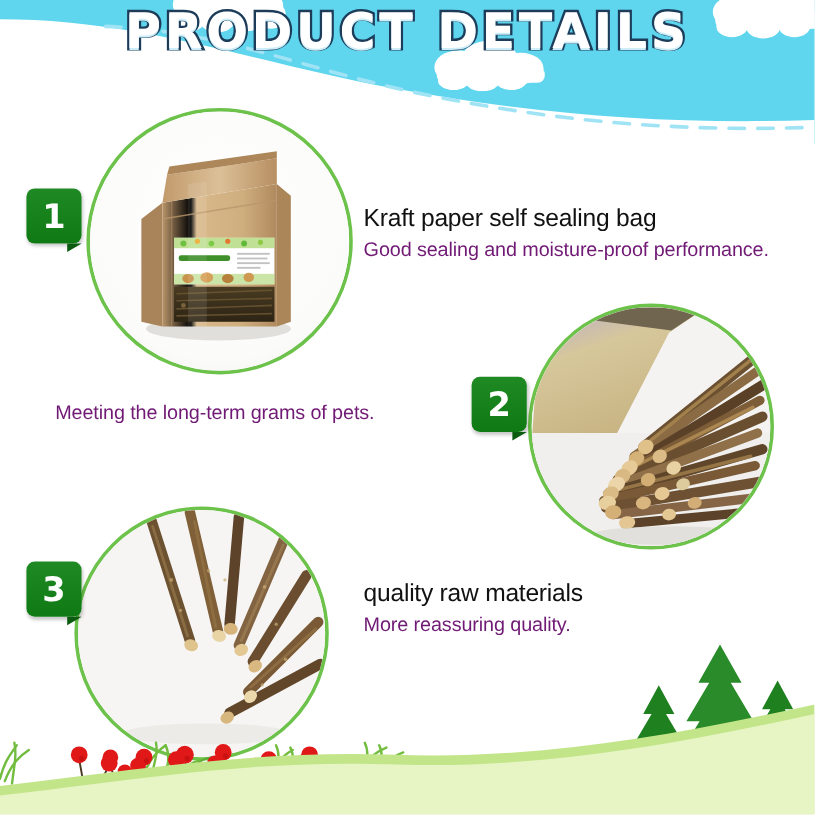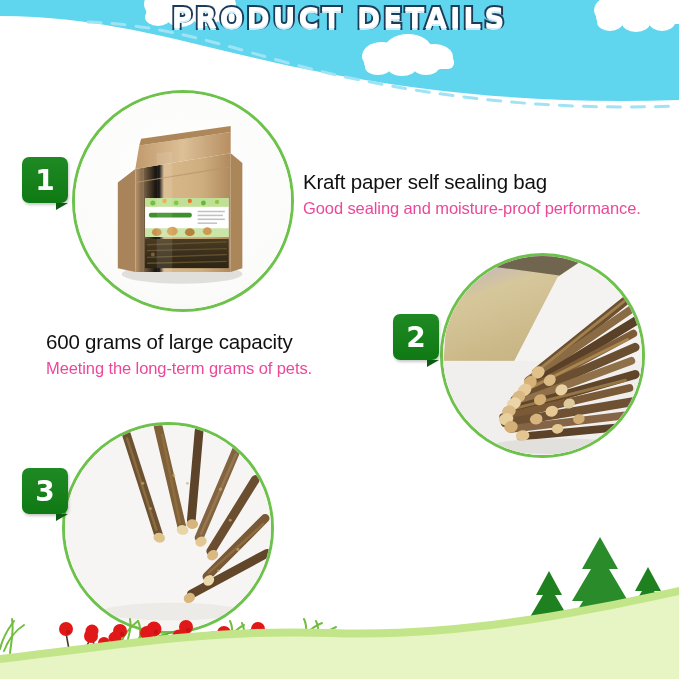--- a/index.html
+++ b/index.html
@@ -15,21 +15,21 @@
   .header{position:absolute;left:0;top:0;width:679px;height:120px;overflow:hidden;}
   .header-sky{position:absolute;inset:0;background:#5fd5ee;}
   .header-wave{position:absolute;left:0;top:0;width:679px;height:120px;}
   .cloud{position:absolute;}
 
   .title{
     position:absolute;left:0;top:2px;width:679px;
     text-align:center;
     font-family:"DejaVu Sans", sans-serif;
     font-weight:bold;
-    font-size:28px;
+    font-size:41px;
     letter-spacing:3px;
     color:#ffffff;
     -webkit-text-stroke:4px #1c3c5a;
     paint-order:stroke fill;
     text-shadow:0 2px 0 #cdeef8;
   }
   .title-wrap{position:absolute;left:0;top:0;width:679px;height:70px;}
 
   
   .dashed{position:absolute;left:0;top:0;width:679px;height:120px;}
@@ -68,21 +68,21 @@
   .txt h3{
     margin:0;
     font-family:"Liberation Sans", sans-serif;
     font-weight:normal;font-size:20.5px;color:#111111;
     letter-spacing:-0.2px;line-height:1.15;
     white-space:nowrap;
   }
   .txt p{
     margin:5px 0 0 0;
     font-family:"Liberation Sans", sans-serif;
-    font-weight:normal;font-size:16.5px;color:#ec4899;
+    font-weight:normal;font-size:16.5px;color:#701a75;
     letter-spacing:-0.1px;line-height:1.2;
     white-space:nowrap;
   }
 
   
   .footer{position:absolute;left:0;bottom:0;width:679px;height:150px;overflow:hidden;}
 </style>
 </head>
 <body>
 
@@ -224,21 +224,20 @@
   <div class="badge" style="left:22px;top:157px;">
     <span>1</span>
   </div>
 
   <div class="txt" style="left:303px;top:170px;width:376px;">
     <h3>Kraft paper self sealing bag</h3>
     <p>Good sealing and moisture-proof performance.</p>
   </div>
 
   <div class="txt" style="left:46px;top:330px;width:360px;">
-    <h3>600 grams of large capacity</h3>
     <p>Meeting the long-term grams of pets.</p>
   </div>
 
   <div class="circ" style="left:440px;top:253px;width:205px;height:205px;">
     <svg class="photo" viewBox="0 0 205 205">
       <defs>
         <linearGradient id="bgPaper" x1="0" y1="0" x2="0.4" y2="1">
           <stop offset="0" stop-color="#b8accf"></stop>
           <stop offset="0.35" stop-color="#d6c79b"></stop>
           <stop offset="1" stop-color="#c5b07e"></stop>
@@ -336,20 +335,24 @@
           <circle cx="158" cy="150" r="1.4"></circle>
       </g>
       <ellipse cx="110" cy="192" rx="72" ry="9" fill="#e3e1dd" opacity="0.55"></ellipse>
     </svg>
   </div>
 
   <div class="badge" style="left:22px;top:468px;">
     <span>3</span>
   </div>
 
+  <div class="txt" style="left:303px;top:483px;width:376px;">
+    <h3>quality raw materials</h3>
+    <p>More reassuring quality.</p>
+  </div>
 
   <div class="footer">
     <svg viewBox="0 0 679 150" width="679" height="150" preserveAspectRatio="none">
 
       <g>
         <path d="M549,42 L562,66 L555,66 L568,88 L559,88 L574,112 L524,112 L539,88 L530,88 L543,66 L536,66 Z" fill="#1f8020"></path>
         <rect x="546" y="108" width="6" height="12" fill="#1f6b1a"></rect>
       </g>
       <g>
         <path d="M600,8 L618,40 L609,40 L628,72 L617,72 L639,108 L561,108 L583,72 L572,72 L591,40 L582,40 Z" fill="#2a8b2a"></path>

